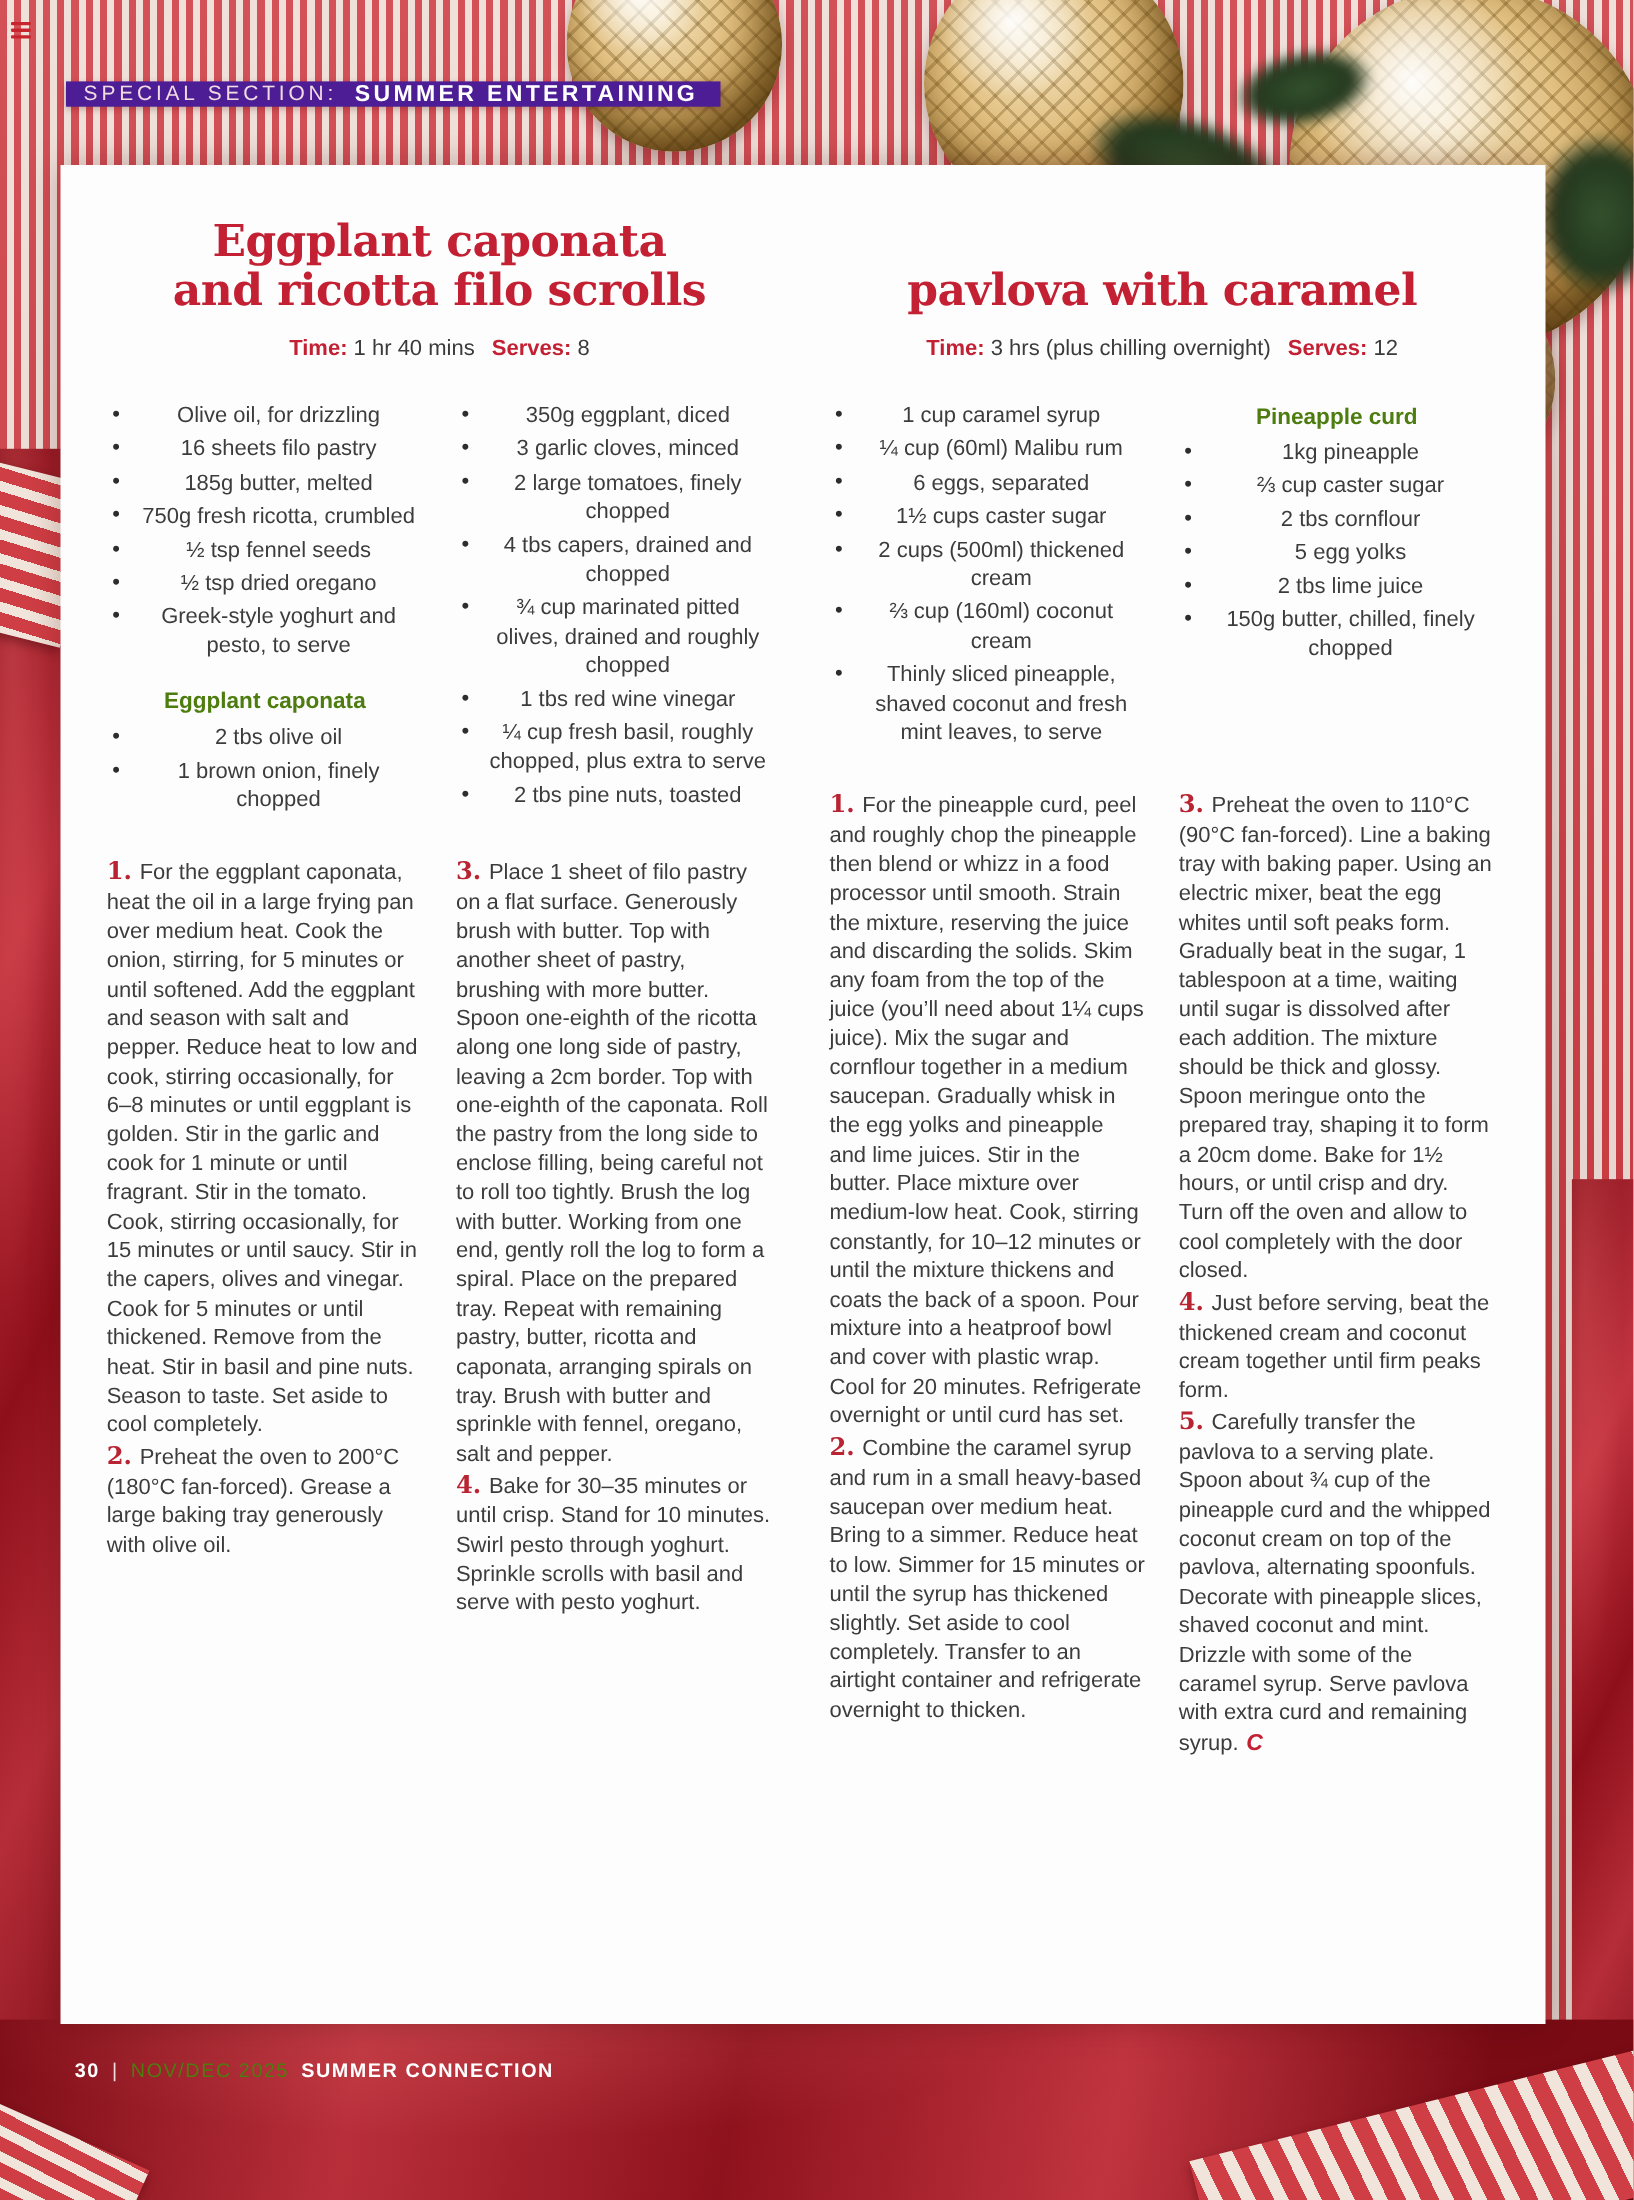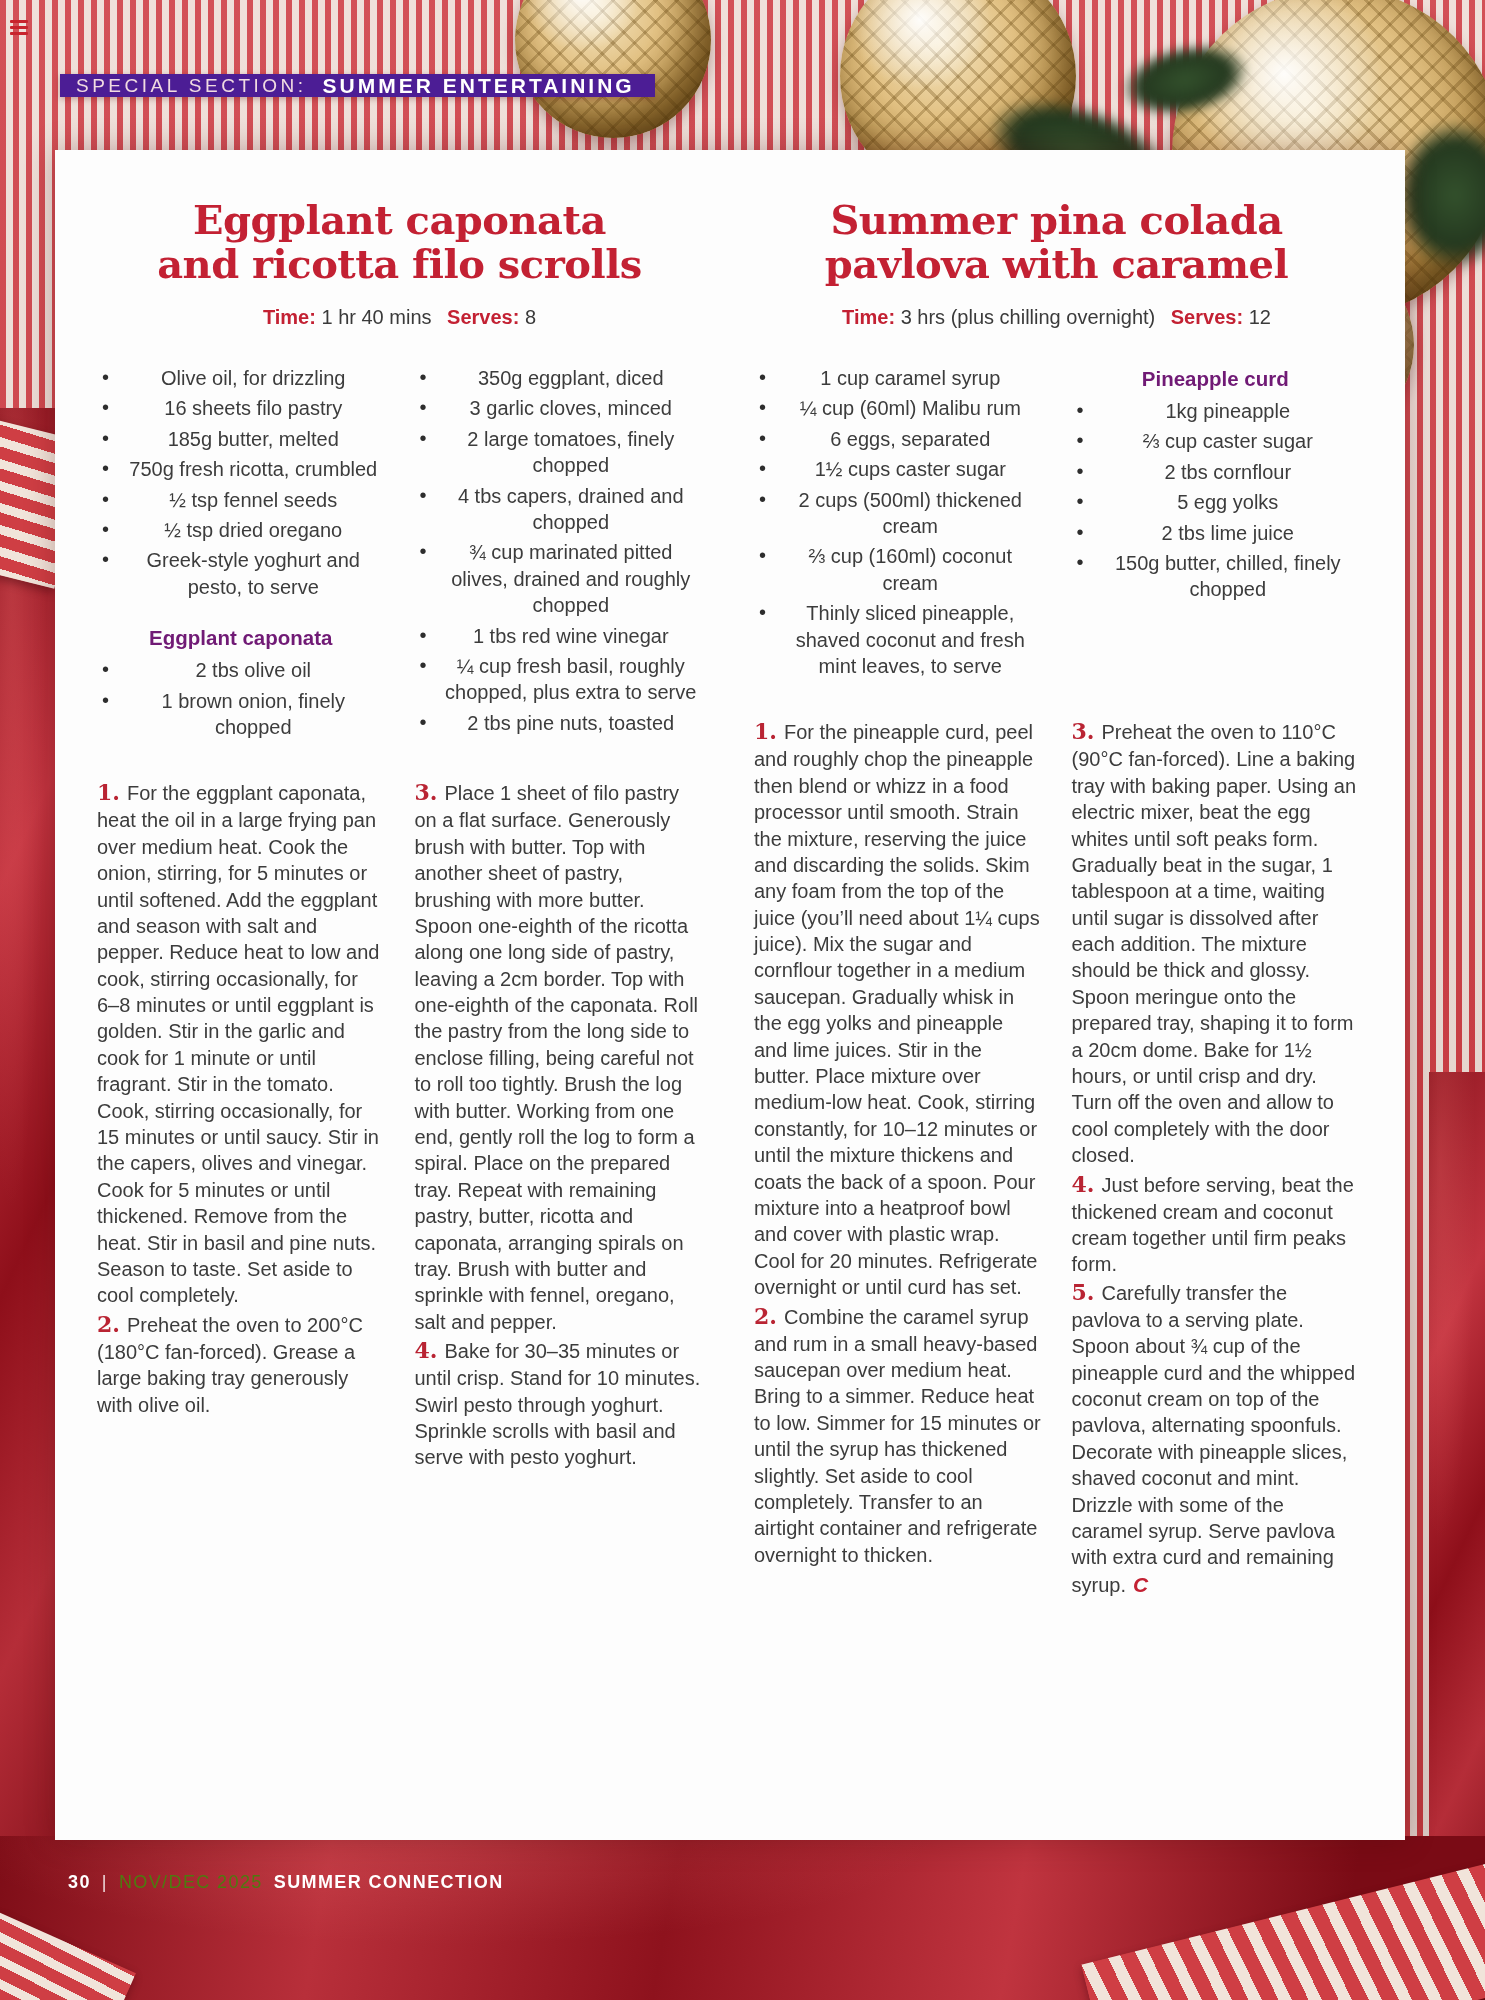--- a/index.html
+++ b/index.html
@@ -70,21 +70,21 @@
         font-size:40px;line-height:1.1;color:#c32133;letter-spacing:-.5px;}
   .meta{text-align:center;margin:20px 0 36px;font-size:20px;color:#3a3a3a;}
   .meta .lab{color:#c32133;font-weight:bold;}
   .meta .gap{display:inline-block;width:10px;}
 
   .ing-cols{display:flex;gap:30px;}
   .ing-col{flex:1;min-width:0;text-align:center;}
   .ing{font-size:20px;line-height:1.32;margin-bottom:4px;padding-left:25px;
        position:relative;color:#3c3c3c;}
   .ing::before{content:"\2022";position:absolute;left:5px;top:-1px;color:#2d2d2d;}
-  .subhead{color:#701a75;font-size:20.5px;font-weight:bold;margin:26px 0 7px;}
+  .subhead{color:#4d7c0f;font-size:20.5px;font-weight:bold;margin:26px 0 7px;}
   .subhead.first{margin-top:2px;}
 
   .method{margin-top:34px;column-count:2;column-gap:30px;
           font-size:20px;line-height:1.32;color:#3c3c3c;}
   .step{margin:0 0 1px;}
   .num{font-family:"DejaVu Serif",serif;font-weight:bold;color:#b92433;
        font-size:22px;margin-right:7px;}
   .end-mark{color:#c32133;font-weight:800;font-style:italic;font-size:21px;margin-left:7px;}
 
   
@@ -187,21 +187,21 @@
 
           <div class="step">
             <span class="num">4.</span><span>Bake for 30–35 minutes or until crisp. Stand for 10 minutes. Swirl pesto through yoghurt. Sprinkle scrolls with basil and serve with pesto yoghurt.</span>
           </div>
         </div>
     </div>
   </section>
 
   <section class="recipe">
     <h1 class="rtitle">
-      <span>Summer pina colada</span><br>
+      <br>
       <span>pavlova with caramel</span>
     </h1>
     <p class="meta">
       <span class="lab">Time:</span>
       <span>3 hrs (plus chilling overnight)</span><span class="gap"></span>
       <span class="lab">Serves:</span>
       <span>12</span>
     </p>
     <div class="ing-cols">
       <div class="ing-col">

